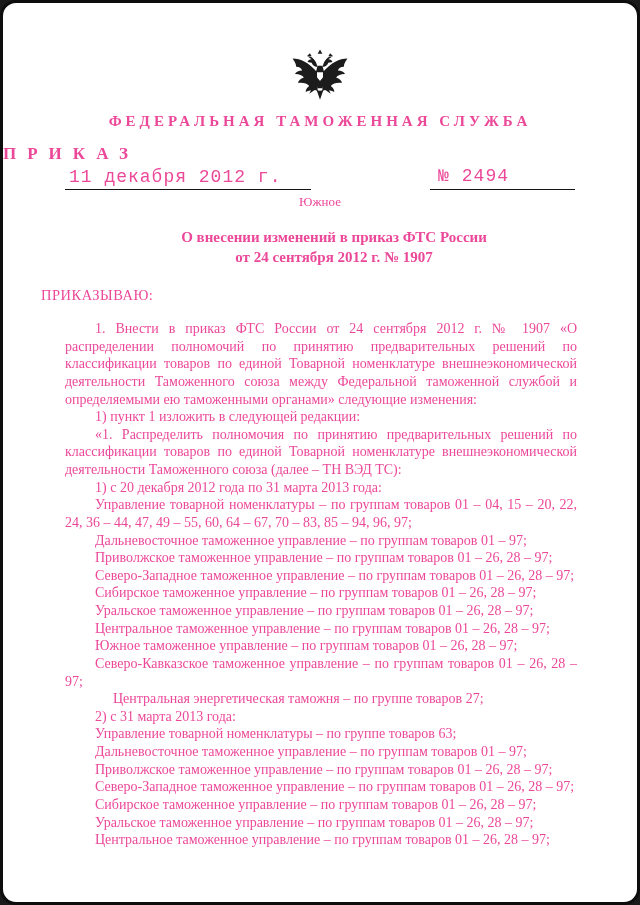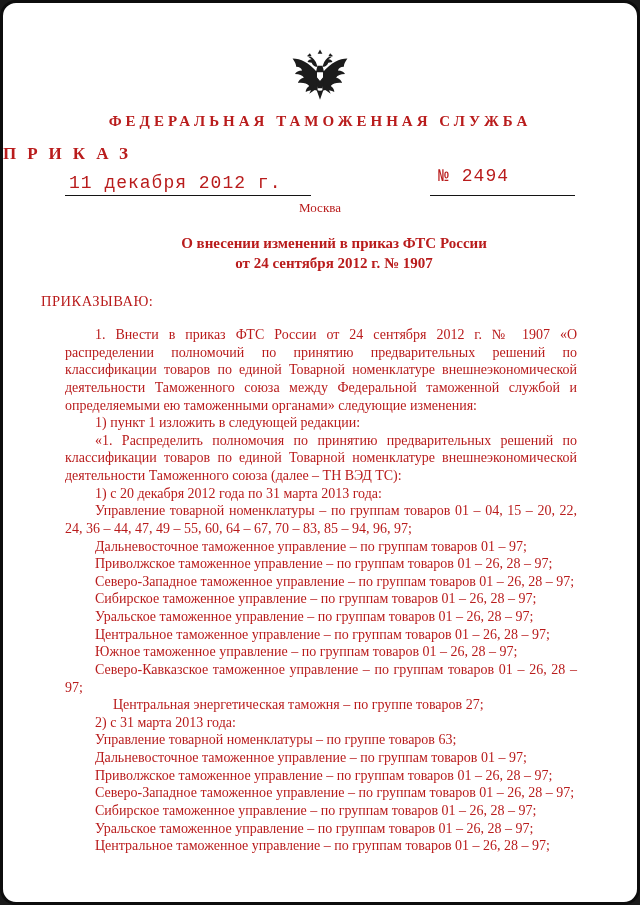--- a/index.html
+++ b/index.html
@@ -6,21 +6,21 @@
   .page {
     position: relative;
     width: 640px;
     height: 905px;
     box-sizing: border-box;
     background: #ffffff;
     border: 3px solid #0d0d0d;
     border-radius: 16px;
     overflow: hidden;
     font-family: "Liberation Serif", serif;
-    color: #b91c1c;
+    color: #ec4899;
   }
   .emblem {
     width: 60px;
     height: 56px;
     margin: 46px auto 8px auto;
     display: flex;
     align-items: center;
     justify-content: center;
   }
   .org-name {
@@ -44,21 +44,21 @@
     margin-top: 2px;
   }
   .meta-date, .meta-number {
     font-family: "Liberation Mono", monospace;
     font-size: 18px;
     letter-spacing: 1px;
     border-bottom: 1.5px solid #141414;
     white-space: nowrap;
   }
   .meta-date { padding: 0 30px 2px 4px; }
-  .meta-number { padding: 0 66px 9px 8px; margin-left: 15px; }
+  .meta-number { padding: 0 66px 3px 8px; margin-left: 15px; }
   .city {
     text-align: center;
     font-size: 13px;
     margin: 4px 0 18px 0;
   }
   .doc-title {
     text-align: center;
     font-weight: bold;
     font-size: 15px;
     line-height: 1.3;
@@ -109,21 +109,21 @@
 
   <div class="org-name">ФЕДЕРАЛЬНАЯ ТАМОЖЕННАЯ СЛУЖБА</div>
 
   <div class="doc-type">ПРИКАЗ</div>
 
   <div class="meta-row">
     <span class="meta-date">11 декабря 2012 г.</span>
     <span class="meta-number">№ 2494</span>
   </div>
 
-  <div class="city">Москва</div>
+  <div class="city">Южное</div>
 
   <div class="doc-title">
     <div>О внесении изменений в приказ ФТС России</div>
     <div>от 24 сентября 2012 г. № 1907</div>
   </div>
 
   <div class="lead">ПРИКАЗЫВАЮ:</div>
 
   <div class="content">
     <p>1. Внести в приказ ФТС России от 24 сентября 2012 г. № 1907 «О распределении полномочий по принятию предварительных решений по классификации товаров по единой Товарной номенклатуре внешнеэкономической деятельности Таможенного союза между Федеральной таможенной службой и определяемыми ею таможенными органами» следующие изменения:</p>

